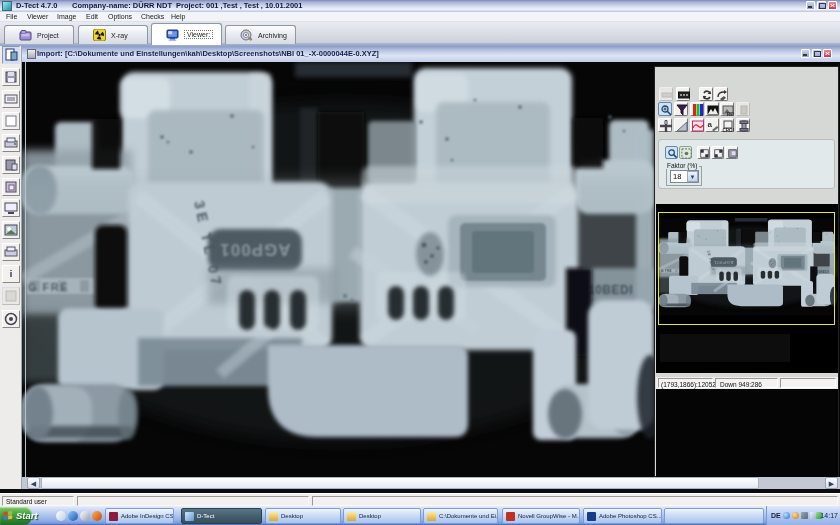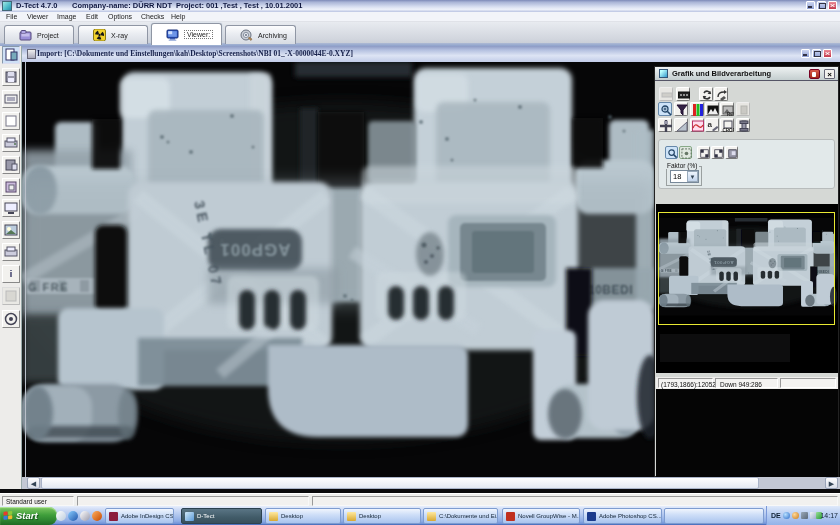--- a/index.html
+++ b/index.html
@@ -47,21 +47,21 @@
   #leftbar { left:0; top:46px; width:22px; height:444px; background:#edecea; border-right:1px solid #9aa; }
   .lbtn { position:absolute; left:2px; width:18px; height:18px; background:#f2f1ee;
     border:1px solid; border-color:#fff #888 #888 #fff; border-radius:1px;
     font-size:10px; line-height:17px; text-align:center; color:#556; }
   .lbtn.act { background:#cfe0f6; border-color:#89a #dde #dde #89a; }
 
   
   #importbar { left:22px; top:46px; width:818px; height:16px;
     background:linear-gradient(180deg,#8c9ac4 0%,#b4c0e0 25%,#dde4f4 60%,#c2cce8 100%);
     font-size:7.5px; font-weight:bold; color:#16204a; line-height:16px; white-space:nowrap; }
-  #importbar .txt { position:absolute; left:15px; top:0;font-family:Liberation Serif, serif; }
+  #importbar .txt { position:absolute; left:15px; top:0; }
   #importbar .ic { position:absolute; left:5px; top:3px; width:9px; height:10px;
     background:linear-gradient(180deg,#eee,#aab); border:1px solid #667; }
 
   
   #imagearea { left:22px; top:62px; width:818px; height:415px; background:#060606; }
   #imgleftline { left:25px; top:62px; width:1px; height:415px; background:#b9bfc9; }
 
   
   #panel { left:654px; top:66px; width:185px; height:411px; background:#d5d8d5; border:1px solid #222; }
   #paneltitle { position:absolute; left:0; top:0; width:183px; height:14px;
@@ -109,21 +109,21 @@
   #blackband { left:0; top:489px; width:840px; height:4px; background:#0a0a0c; }
 
   
   #statusbar { left:0; top:493px; width:840px; height:13px; background:#efefed; border-top:1px solid #fff; }
   .scell { position:absolute; top:1.5px; height:10px; border:1px solid; border-color:#9a9a9a #f8f8f8 #f8f8f8 #9a9a9a;
     font-size:6.5px; line-height:9px; color:#111; padding-left:3px; background:#f2f1ef; }
 
   
   #taskbar { left:0; top:506px; width:840px; height:19px;
     background:linear-gradient(180deg,#e7eefb 0%,#cfdcf6 18%,#a8c0ec 55%,#8cabe4 80%,#7394d8 92%,#3c63b4 100%); }
-  #startbtn { position:absolute; left:0; top:1px; width:57px; height:18px;
+  #startbtn { position:absolute; left:0; top:1px; width:32px; height:18px;
     background:linear-gradient(180deg,#7ec862 0%,#3f9e3b 45%,#2d8430 75%,#1f6b24 100%);
     border-radius:0 8px 8px 0; box-shadow:inset 0 1px 1px #b5e49a;
     color:#fff; font-size:9.5px; font-weight:bold; font-style:italic; line-height:18px; }
   #startbtn .lbl { position:absolute; left:16px; top:0; text-shadow:1px 1px 1px #14501a; }
   .tbtn { position:absolute; top:2px; height:16px; border-radius:2px;
     background:linear-gradient(180deg,#f0f5fd 0%,#cfdff8 40%,#a9c4ee 100%);
     border:1px solid #7e9cd0; font-size:6px; color:#123; line-height:15px; white-space:nowrap; overflow:hidden; }
   .tbtn .tic { position:absolute; left:3px; top:3px; width:9px; height:9px; border-radius:1px; }
   .tbtn .ttx { position:absolute; left:15px; top:0; }
   .tbtn.press { background:linear-gradient(180deg,#5a7585 0%,#415b68 60%,#38505c 100%);
@@ -397,28 +397,20 @@
         <circle cx="402" cy="183" r="2.5"></circle>
           <circle cx="410" cy="194" r="2"></circle>
         <circle cx="404" cy="200" r="2"></circle>
           <circle cx="416" cy="186" r="1.8"></circle>
       </g>
     </g>
   </svg>
   <div class="abs" id="imgleftline"></div>
 
   <div class="abs" id="panel">
-    <div id="paneltitle">
-      <div class="ic"></div>
-        <span class="tx">Grafik und Bildverarbeitung</span>
-      <div style="position:absolute; right:18px; top:2px; width:11px; height:10px; background:linear-gradient(180deg,#d85a4a,#a42818); border:1px solid #702; border-radius:2px;">
-          <div style="position:absolute;left:2px;top:2px;width:4px;height:5px;background:#fff;border-radius:1px;"></div>
-        </div>
-      <div style="position:absolute; right:3px; top:2px; width:11px; height:10px; background:#f2f1ee; border:1px solid #667; border-radius:1px; font-size:8px; line-height:9px; text-align:center; color:#000; font-weight:bold;">×</div>
-    </div>
     <div id="panelbtns">
 
       <div class="pbtn dis" style="left:4px; top:20px;">
           <svg width="12" height="12" viewBox="0 0 12 12">
             <rect x="1" y="4" width="10" height="4" fill="#cfcec9" stroke="#bbb"></rect>
           </svg>
         </div>
       <div class="pbtn" style="left:21px; top:20px;">
           <svg width="12" height="12" viewBox="0 0 12 12">
             <rect x="0.5" y="3" width="11" height="6" fill="#222" stroke="#111"></rect>

